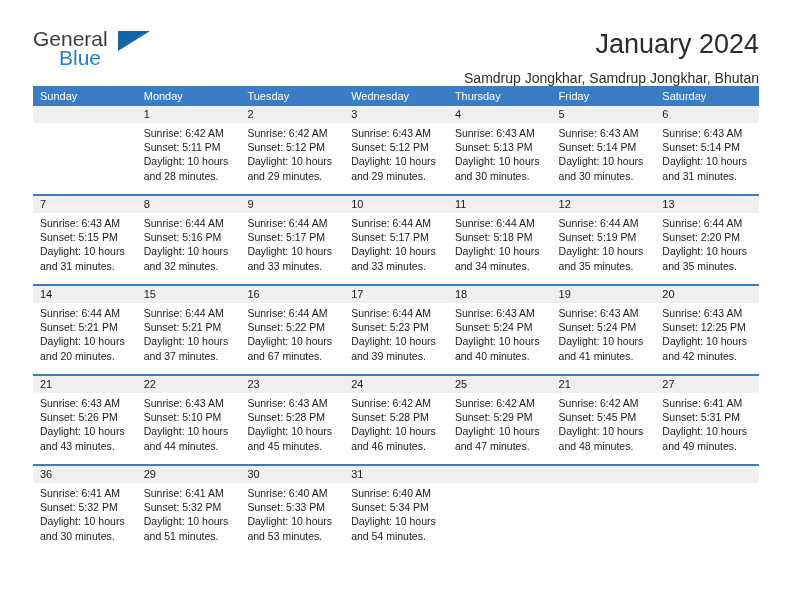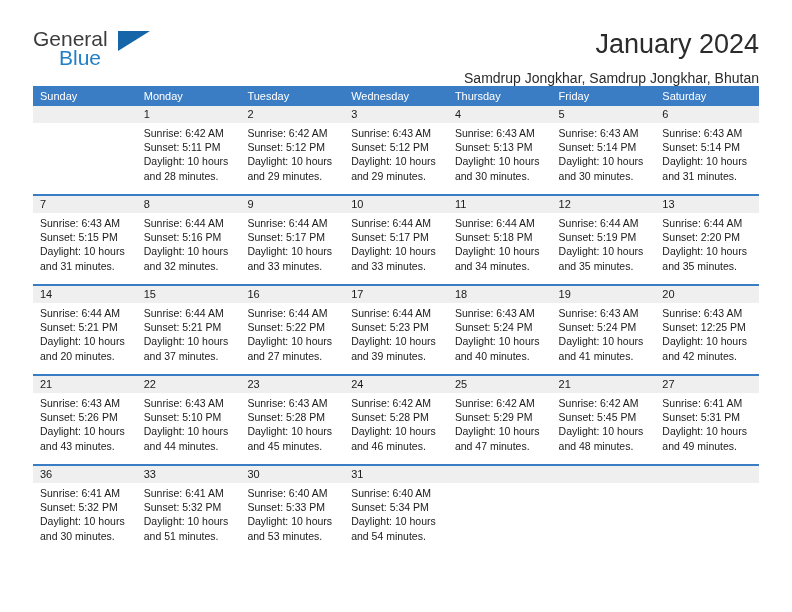--- a/index.html
+++ b/index.html
@@ -319,21 +319,21 @@
               <div class="day-line">Daylight: 10 hours</div>
               <div class="day-line">and 37 minutes.</div>
             </div>
           </div>
           <div class="day-cell">
             <div class="day-number">16</div>
             <div class="day-body">
               <div class="day-line">Sunrise: 6:44 AM</div>
               <div class="day-line">Sunset: 5:22 PM</div>
               <div class="day-line">Daylight: 10 hours</div>
-              <div class="day-line">and 27 minutes.</div>
+              <div class="day-line">and 67 minutes.</div>
             </div>
           </div>
           <div class="day-cell">
             <div class="day-number">17</div>
             <div class="day-body">
               <div class="day-line">Sunrise: 6:44 AM</div>
               <div class="day-line">Sunset: 5:23 PM</div>
               <div class="day-line">Daylight: 10 hours</div>
               <div class="day-line">and 39 minutes.</div>
             </div>
@@ -435,21 +435,21 @@
           <div class="day-cell">
             <div class="day-number">36</div>
             <div class="day-body">
               <div class="day-line">Sunrise: 6:41 AM</div>
               <div class="day-line">Sunset: 5:32 PM</div>
               <div class="day-line">Daylight: 10 hours</div>
               <div class="day-line">and 30 minutes.</div>
             </div>
           </div>
           <div class="day-cell">
-            <div class="day-number">33</div>
+            <div class="day-number">29</div>
             <div class="day-body">
               <div class="day-line">Sunrise: 6:41 AM</div>
               <div class="day-line">Sunset: 5:32 PM</div>
               <div class="day-line">Daylight: 10 hours</div>
               <div class="day-line">and 51 minutes.</div>
             </div>
           </div>
           <div class="day-cell">
             <div class="day-number">30</div>
             <div class="day-body">

